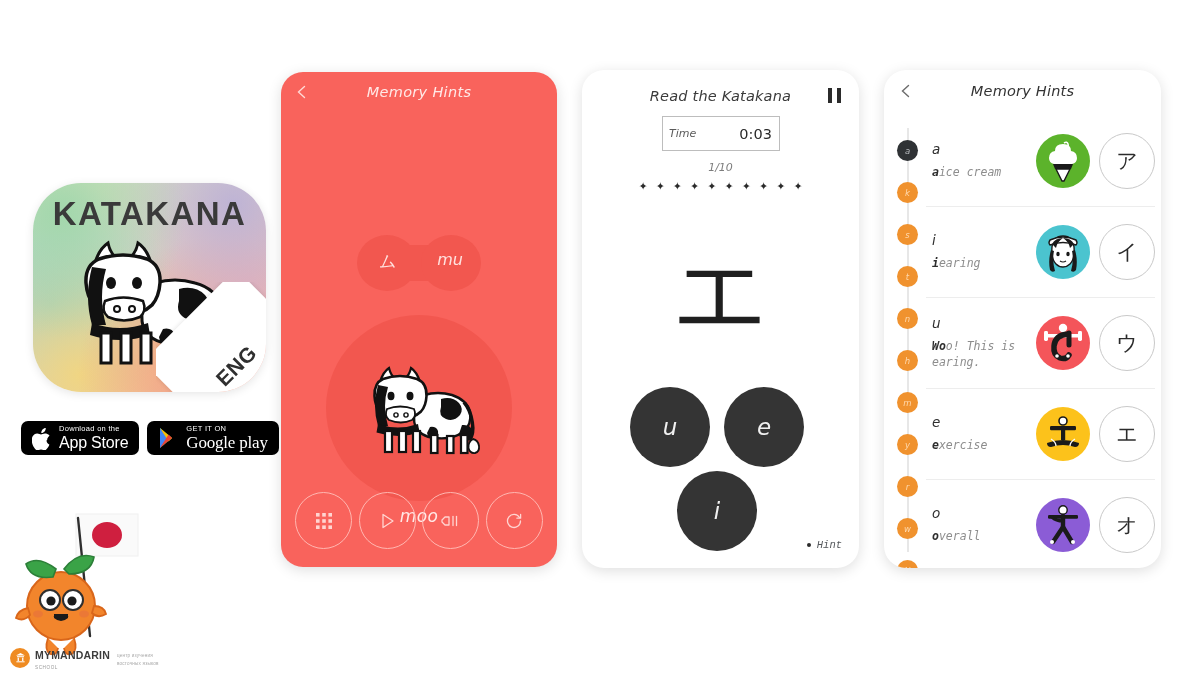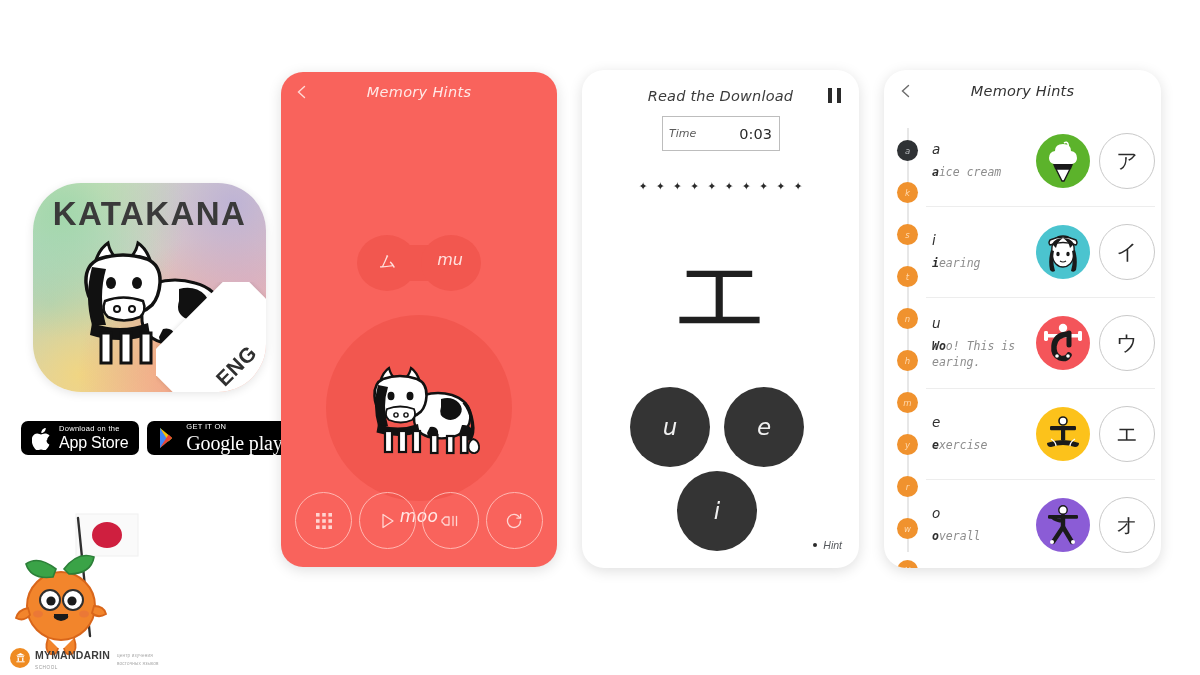--- a/index.html
+++ b/index.html
@@ -47,21 +47,21 @@
   
   .badges{position:absolute;left:21px;top:421px;display:flex;gap:8px;}
   .badge{
     background:#000;border-radius:7px;display:flex;align-items:center;
     padding:5px 11px;gap:8px;height:34px;box-sizing:border-box;
   }
   .badge .glyph{flex:0 0 auto;display:flex;align-items:center;}
   .badge .txt{display:flex;flex-direction:column;justify-content:center;line-height:1;}
   .badge .small{color:#fff;font-size:7.5px;letter-spacing:.3px;margin-bottom:2px;}
   .badge .big{color:#fff;font-size:16px;font-weight:400;letter-spacing:-.2px;}
-  .badge .big.gp{font-weight:400;font-family:"Liberation Serif",serif;font-size:20px;}
+  .badge .big.gp{font-weight:400;font-family:"Liberation Serif",serif;font-size:17px;}
 
   
   .phone{
     position:absolute;border-radius:22px;overflow:hidden;
     box-shadow:0 3px 14px rgba(0,0,0,.13);
   }
   .phone.p2{left:281px;top:72px;width:276px;height:495px;background:#f9635c;}
   .phone.p3{left:582px;top:70px;width:277px;height:498px;background:#fff;}
   .phone.p4{left:884px;top:70px;width:277px;height:498px;background:#fff;}
 
@@ -154,21 +154,21 @@
     background:#343434;display:flex;align-items:center;justify-content:center;
     color:#f0f0f0;font-size:23px;font-style:italic;
     font-family:"DejaVu Sans",sans-serif;
   }
   .ans.a1{left:48px;top:0;}
   .ans.a2{left:142px;top:0;}
   .ans.a3{left:95px;top:84px;}
   .hint{
     position:absolute;right:17px;bottom:17px;
     font-size:10.5px;color:#55585c;font-style:italic;
-    display:flex;align-items:center;gap:6px;font-family:Liberation Sans, sans-serif;
+    display:flex;align-items:center;gap:6px;font-family:Liberation Mono, monospace;
   }
   .hint .bullet{width:4px;height:4px;border-radius:50%;background:#2b2b2b;}
 
   
   .p4 .bar{position:absolute;top:0;left:0;right:0;height:42px;}
   .p4 .bar .title{
     position:absolute;left:0;right:0;top:13px;text-align:center;
     font-size:14.5px;font-style:italic;color:#333;letter-spacing:.2px;
     font-family:"DejaVu Sans",sans-serif;
   }
@@ -371,31 +371,32 @@
       <div class="ctrl">
         <svg width="20" height="20" viewBox="0 0 20 20">
           <path d="M15.5 6.5 A6.5 6.5 0 1 0 16.5 10" fill="none" stroke="currentColor" stroke-width="1.3" stroke-linecap="round"></path>
           <path d="M16.6 3.4 L16.6 7.2 L12.9 7.2" fill="none" stroke="currentColor" stroke-width="1.3" stroke-linecap="round" stroke-linejoin="round"></path>
         </svg>
       </div>
     </div>
   </div>
 
   <div class="phone p3">
-    <div class="title">Read the Download</div>
+    <div class="title">Read the Katakana</div>
     <div class="pause-btn">
       <i></i>
         <i></i>
     </div>
 
     <div class="time-box">
       <span class="lb">Time</span>
       <span class="vl">0:03</span>
     </div>
 
+    <div class="counter">1/10</div>
     <div class="dots">
       <span>✦</span>
       <span>✦</span>
       <span>✦</span>
       <span>✦</span>
       <span>✦</span>
       <span>✦</span>
       <span>✦</span>
       <span>✦</span>
       <span>✦</span>

